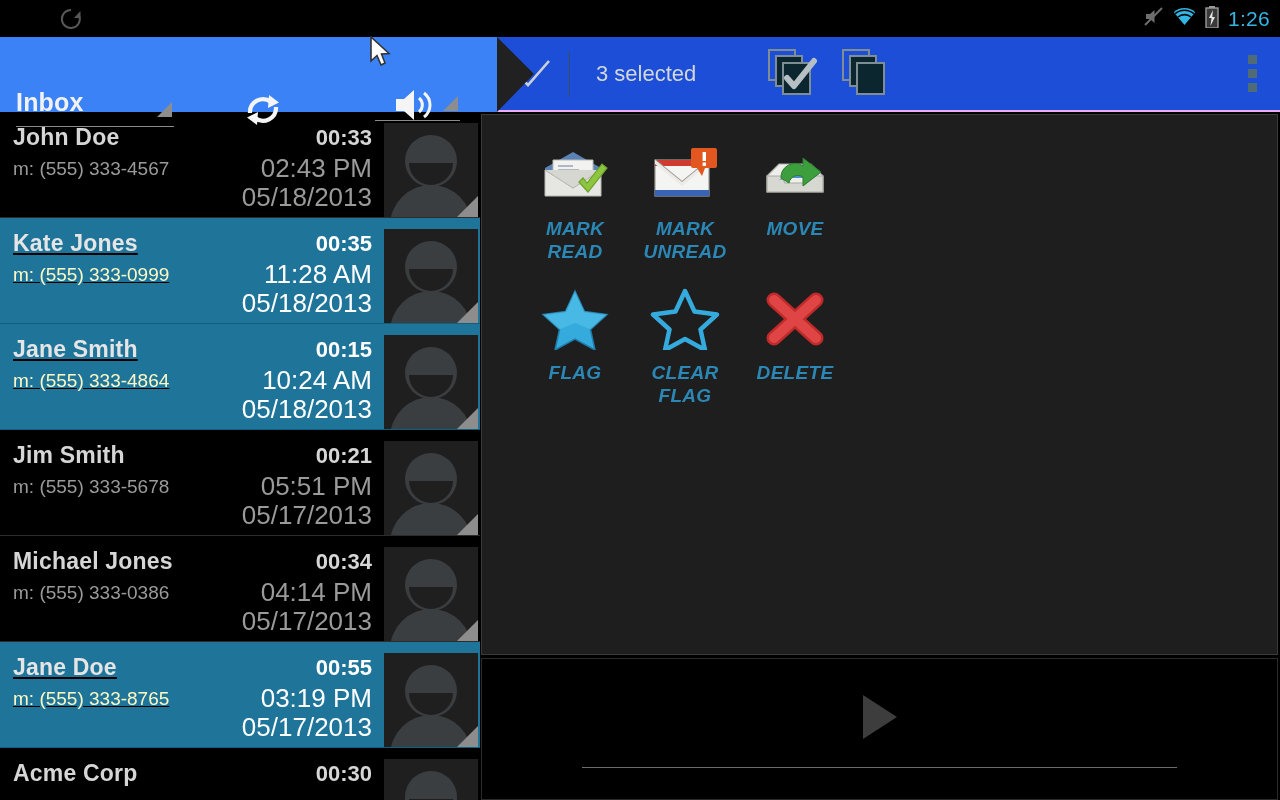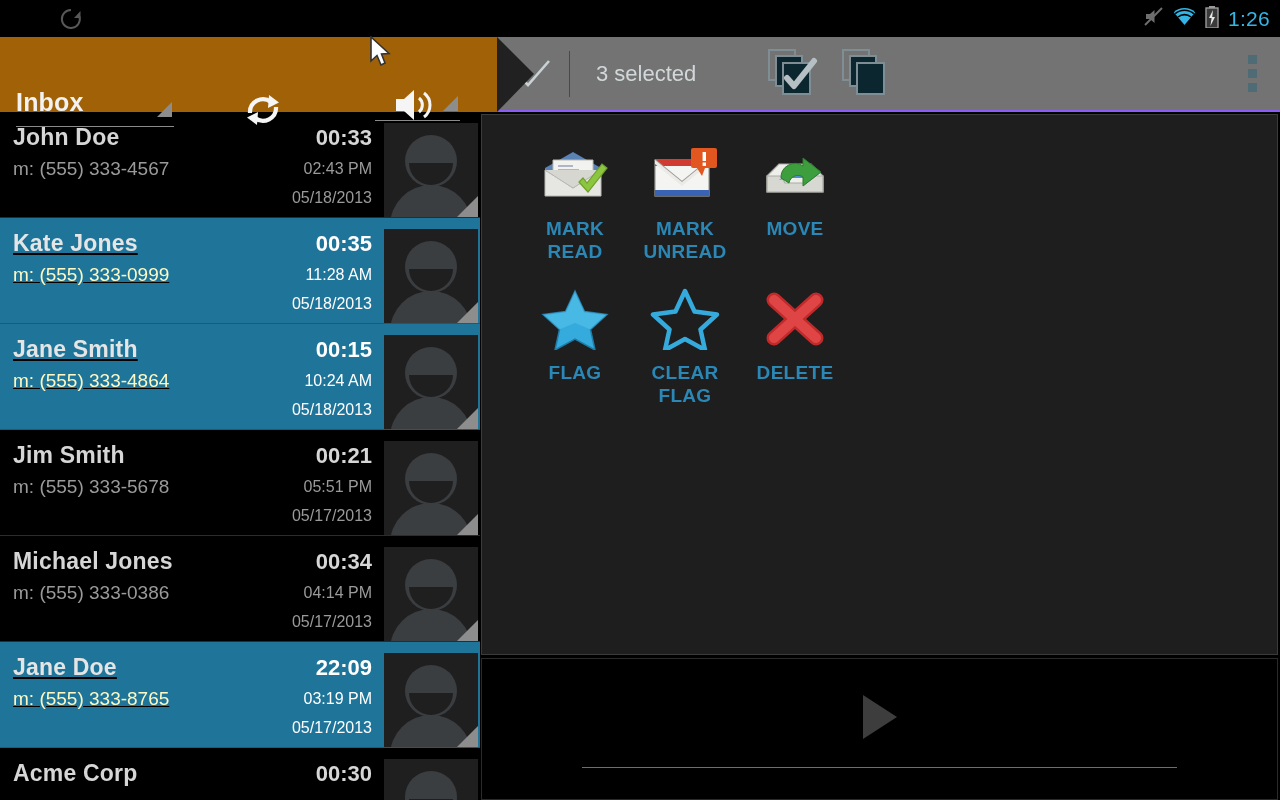--- a/index.html
+++ b/index.html
@@ -26,21 +26,21 @@
   }
   .status-clock {
     color: #33b5e5; font-size: 21px; letter-spacing: .3px;
     font-family: "Liberation Sans", sans-serif;
   }
 
   
   .left-bar {
     position: absolute; top: 37px; left: 0;
     width: 497px; height: 75px;
-    background: #a16207;
+    background: #3b82f6;
     z-index: 3;
   }
   .left-bar::after {
     
     content: ""; position: absolute; right: -37px; top: 0;
     width: 0; height: 0;
     border-top: 37px solid transparent;
     border-bottom: 38px solid transparent;
     border-left: 37px solid #212121;
   }
@@ -73,23 +73,23 @@
   
   .mouse-cursor {
     position: absolute; left: 369px; top: 36px;
     width: 22px; height: 32px; z-index: 9; pointer-events: none;
   }
 
   
   .cab {
     position: absolute; top: 37px; left: 497px;
     width: 783px; height: 75px;
-    background: #737373;
+    background: #1d4ed8;
     display: flex; align-items: center;
-    border-bottom: 2px solid #8b5cf6;
+    border-bottom: 2px solid #f0abfc;
   }
   .cab-done {
     width: 72px; height: 75px; display: flex;
     align-items: center; justify-content: center; cursor: pointer;
   }
   .cab-sep { width: 1px; height: 46px; background: #33505c; }
   .cab-count {
     color: #d2d8da; font-size: 22px; margin-left: 26px;
     white-space: nowrap;
   }
@@ -125,21 +125,21 @@
   .row.selected .name { color: #e5e5e5; }
   .row .phone {
     font-size: 19px; color: #9a9a9a; line-height: 30px; margin-top: 2px;
   }
   .row.selected .phone { color: #fef9c3; }
   .row .meta {
     position: absolute; right: 108px; top: 11px;
     text-align: right; line-height: 29px;
   }
   .row .dur { font-size: 22px; font-weight: bold; color: #d6d6d6; }
-  .row .time, .row .date { font-size: 16px; color: #9a9a9a; display: block; }
+  .row .time, .row .date { font-size: 26px; color: #9a9a9a; display: block; }
   .row.selected .dur, .row.selected .time, .row.selected .date { color: #ffffff; }
   .avatar {
     position: absolute; right: 2px; top: 11px;
     width: 94px; height: 94px; background: #1f1f1f; overflow: hidden;
   }
   .avatar .head {
     position: absolute; left: 50%; top: 12px; transform: translateX(-50%);
     width: 52px; height: 52px; border-radius: 50%; background: #3b3e41;
   }
   .avatar .mouth {
@@ -157,20 +157,21 @@
     border-left: 21px solid transparent;
     border-bottom: 21px solid #8d8d8d;
   }
 
   
   .content-panel {
     position: absolute; top: 114px; left: 481px;
     width: 797px; height: 541px;
     background: #1e1e1e;
     border: 1px solid #3b3b3b;
+    font-style: italic;
   }
   .action-grid {
     display: flex; flex-wrap: wrap;
     padding: 22px 0 0 38px; width: 390px;
   }
   .action-item {
     width: 110px; margin-bottom: 18px;
     display: flex; flex-direction: column; align-items: center;
     cursor: pointer;
   }
@@ -385,21 +386,21 @@
         <div class="mouth"></div>
         <div class="body"></div>
         <div class="badge"></div>
       </div>
     </div>
 
     <div class="row selected">
       <div class="name">Jane Doe</div>
       <div class="phone">m: (555) 333-8765</div>
       <div class="meta">
-        <span class="dur">22:09</span>
+        <span class="dur">00:55</span>
         <span class="time">03:19 PM</span>
         <span class="date">05/17/2013</span>
       </div>
       <div class="avatar">
         <div class="head"></div>
         <div class="mouth"></div>
         <div class="body"></div>
         <div class="badge"></div>
       </div>
     </div>

